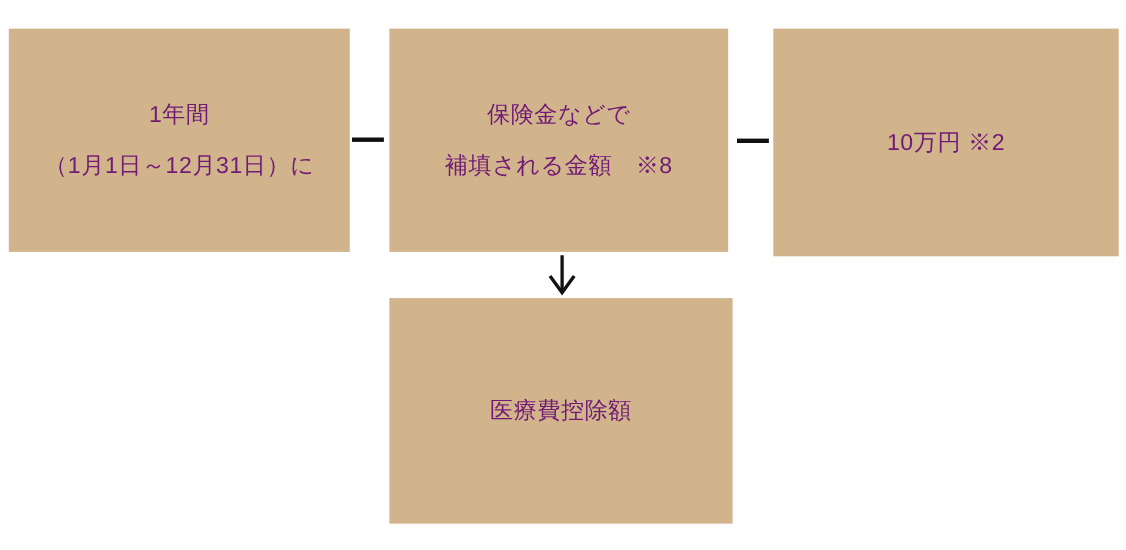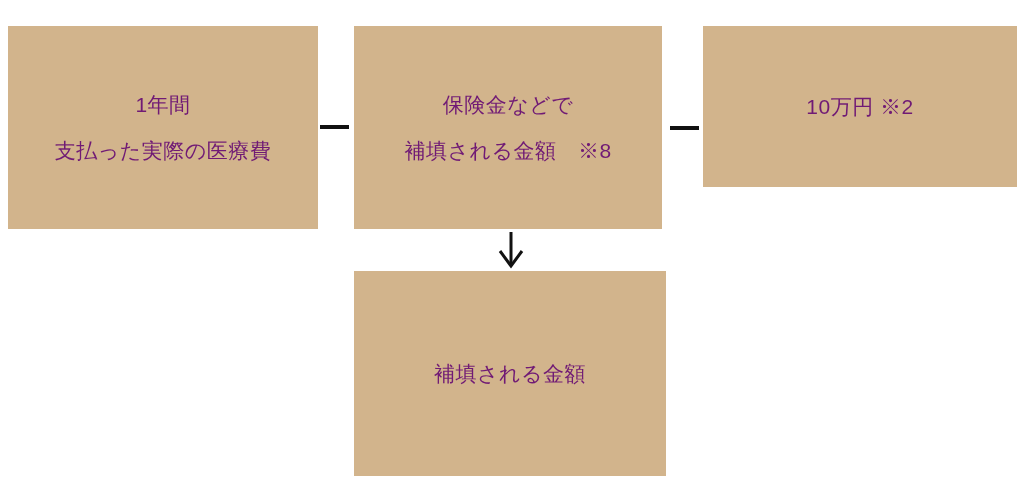--- a/index.html
+++ b/index.html
@@ -21,21 +21,21 @@
     align-items: center;
     justify-content: center;
     text-align: center;
     font-size: 21px;
     line-height: 46px;
     letter-spacing: 0.5px;
   }
   .box span { display: block; white-space: nowrap; }
   #box-actual   { left: 8px;   top: 26px;  width: 310px; height: 203px; }
   #box-insure   { left: 354px; top: 26px;  width: 308px; height: 203px; }
-  #box-100k     { left: 703px; top: 26px;  width: 314px; height: 161px; }
+  #box-100k     { left: 703px; top: 26px;  width: 314px; height: 207px; }
   #box-result   { left: 354px; top: 271px; width: 312px; height: 205px; }
   .minus {
     position: absolute;
     width: 29px;
     height: 4px;
     background: #111111;
   }
   #minus-1 { left: 320px; top: 125px; }
   #minus-2 { left: 670px; top: 126px; }
   .arrow-wrap {
@@ -47,21 +47,21 @@
   }
   .arrow-wrap svg { display: block; }
 </style>
 </head>
 <body>
 
 <div class="canvas">
 
   <div class="box" id="box-actual">
     <span>1年間</span>
-    <span>支払った実際の医療費</span>
+    <span>（1月1日～12月31日）に</span>
   </div>
 
   <div class="minus" id="minus-1"></div>
 
   <div class="box" id="box-insure">
     <span>保険金などで</span>
     <span>補填される金額　※8</span>
   </div>
 
   <div class="minus" id="minus-2"></div>
@@ -71,16 +71,16 @@
   </div>
 
   <div class="arrow-wrap">
     <svg width="30" height="38" viewBox="0 0 30 38" xmlns="http://www.w3.org/2000/svg">
       <line x1="15" y1="1" x2="15" y2="33" stroke="#111111" stroke-width="3"></line>
       <polyline points="4,20 15,35 26,20" fill="none" stroke="#111111" stroke-width="3"></polyline>
     </svg>
   </div>
 
   <div class="box" id="box-result">
-    <span>補填される金額</span>
+    <span>医療費控除額</span>
   </div>
 
 </div>
 
 </body></html>

